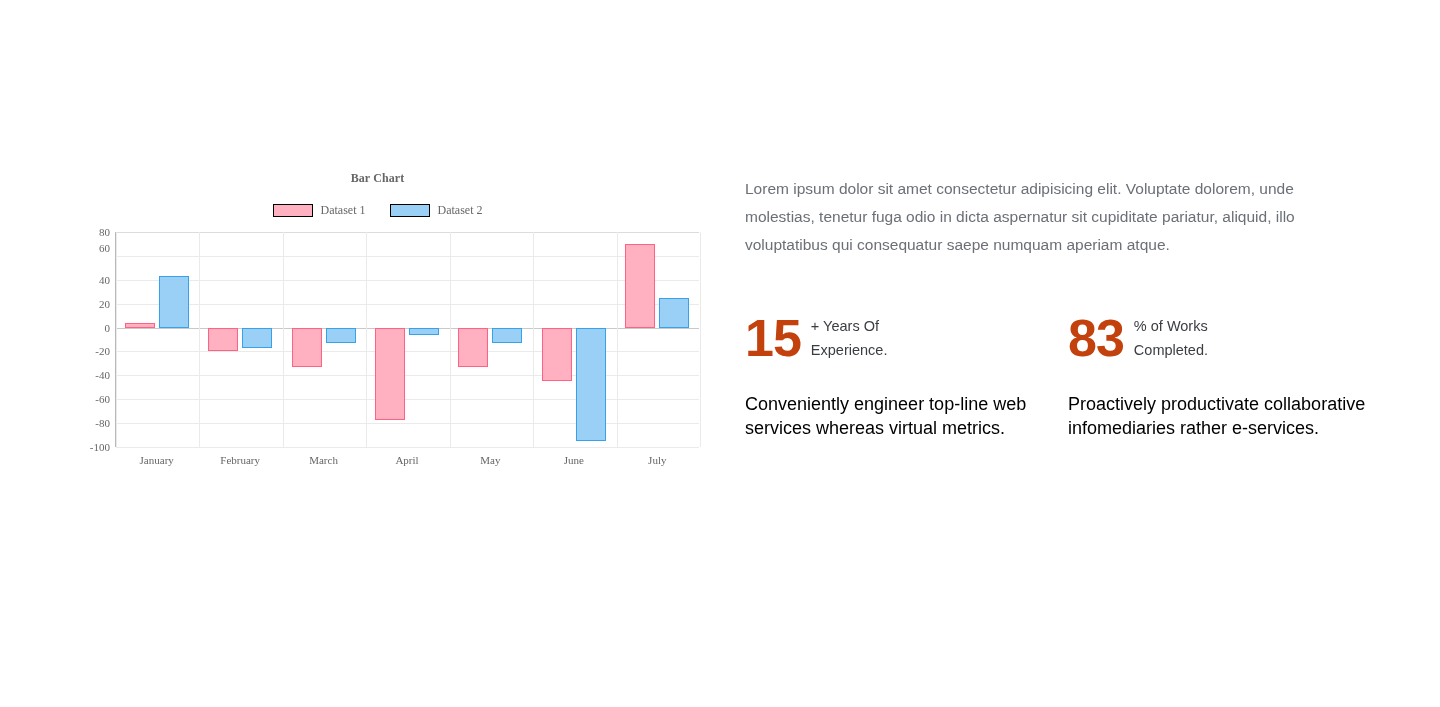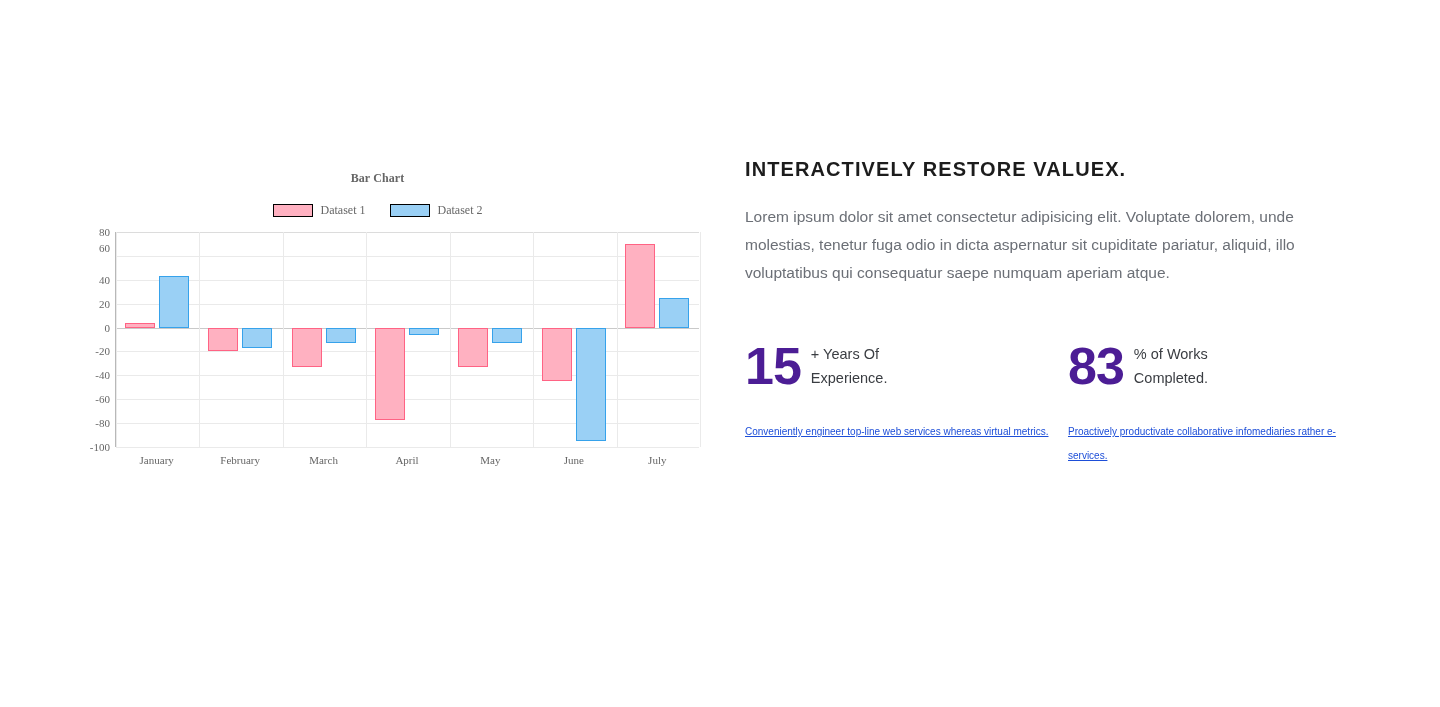--- a/index.html
+++ b/index.html
@@ -213,35 +213,34 @@
   .stat-top {
     display: flex;
     flex-direction: row;
     align-items: center;
     gap: 10px;
     height: 56px;
   }
   .stat-number {
     font-size: 52px;
     font-weight: bold;
-    color: #4c1d95;
+    color: #c2410c;
     letter-spacing: -1px;
     line-height: 52px;
   }
   .stat-caption {
     font-size: 14.5px;
     line-height: 24px;
     color: #3a3d42;
   }
   .stat-desc {
     margin-top: 26px;
-    font-size: 10px;
+    font-size: 18px;
     line-height: 24px;
-    color: #1d4ed8;
-    text-decoration: underline;
+    color: #000000;
   }
 </style>
 </head>
 <body>
 
 <div class="page">
 
   <div class="left-col">
     <div class="chart-wrap">
 
@@ -331,21 +330,20 @@
             <div class="x-label" style="left: 542.286px;">July</div>
           </div>
       </div>
 
     </div>
   </div>
 
   <div class="right-col">
     <div class="content">
 
-      <h2 class="headline">INTERACTIVELY RESTORE VALUEX.</h2>
 
       <p class="lead">Lorem ipsum dolor sit amet consectetur adipisicing elit. Voluptate dolorem, unde molestias, tenetur fuga odio in dicta aspernatur sit cupiditate pariatur, aliquid, illo voluptatibus qui consequatur saepe numquam aperiam atque.</p>
 
       <div class="stats">
 
         <div class="stat">
           <div class="stat-top">
             <div class="stat-number">15</div>
             <div class="stat-caption">
               <div>+ Years Of</div>

